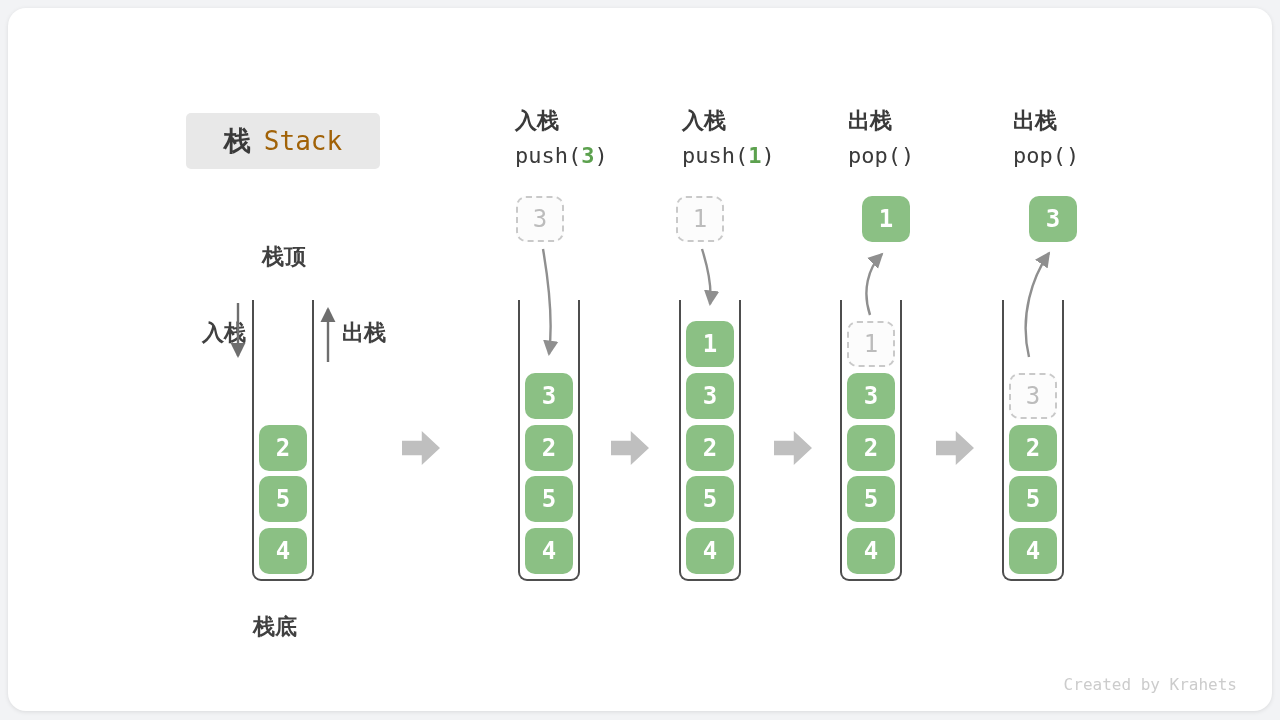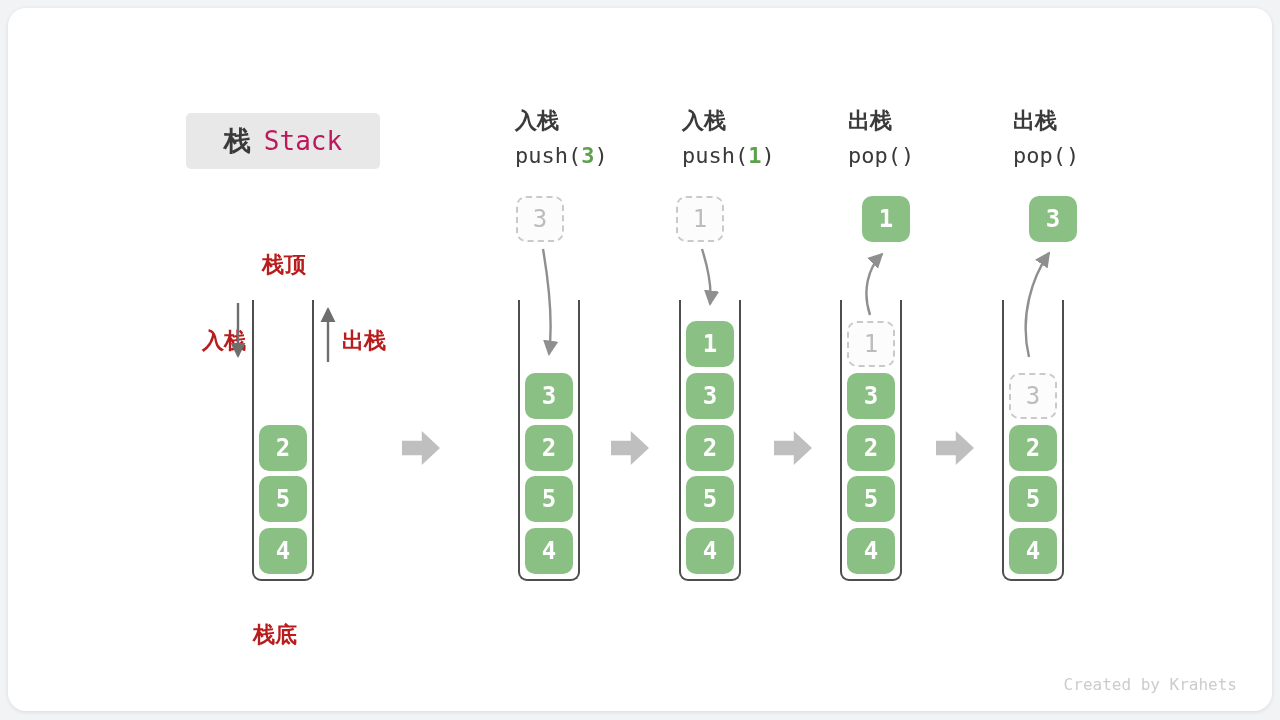--- a/index.html
+++ b/index.html
@@ -23,21 +23,21 @@
   
   .badge {
     position: absolute;
     left: 186px; top: 113px;
     width: 194px; height: 56px;
     background: #e8e8e8;
     border-radius: 5px;
     display: flex; align-items: center; justify-content: center; gap: 13px;
   }
   .badge .zh { font-size: 27px; font-weight: 700; color: #3a3a3a; }
-  .badge .en { font-family: "DejaVu Sans Mono", monospace; font-size: 26px; color: #be185d; }
+  .badge .en { font-family: "DejaVu Sans Mono", monospace; font-size: 26px; color: #a16207; }
 
   
   .hdr { position: absolute; top: 104px; }
   .hdr-zh { font-size: 22px; font-weight: 700; color: #3a3a3a; line-height: 34px; }
   .hdr-code { font-family: "DejaVu Sans Mono", monospace; font-size: 22px; color: #3a3a3a; line-height: 36px; }
   .hdr-code .arg { color: #5ca14e; font-weight: 700; }
 
   
   .tube {
     position: absolute;
@@ -63,23 +63,22 @@
   .cell.ghost {
     background: #fcfcfc;
     border: 2px dashed #c9c9c9;
     color: #bcbcbc;
     font-weight: 400;
   }
 
   
   .side-label {
     position: absolute;
-    font-size: 22px; font-weight: 700; color: #b91c1c;
+    font-size: 22px; font-weight: 700; color: #404040;
     line-height: 30px;
-    margin-top: 8px;
   }
   .center62 { width: 88px; text-align: center; }
 
   
   .block-arrow {
     position: absolute;
     top: 431px;
     width: 38px; height: 34px;
     background: #bfbfbf;
     clip-path: polygon(0% 29%, 52% 29%, 52% 0%, 100% 50%, 52% 100%, 52% 71%, 0% 71%);

